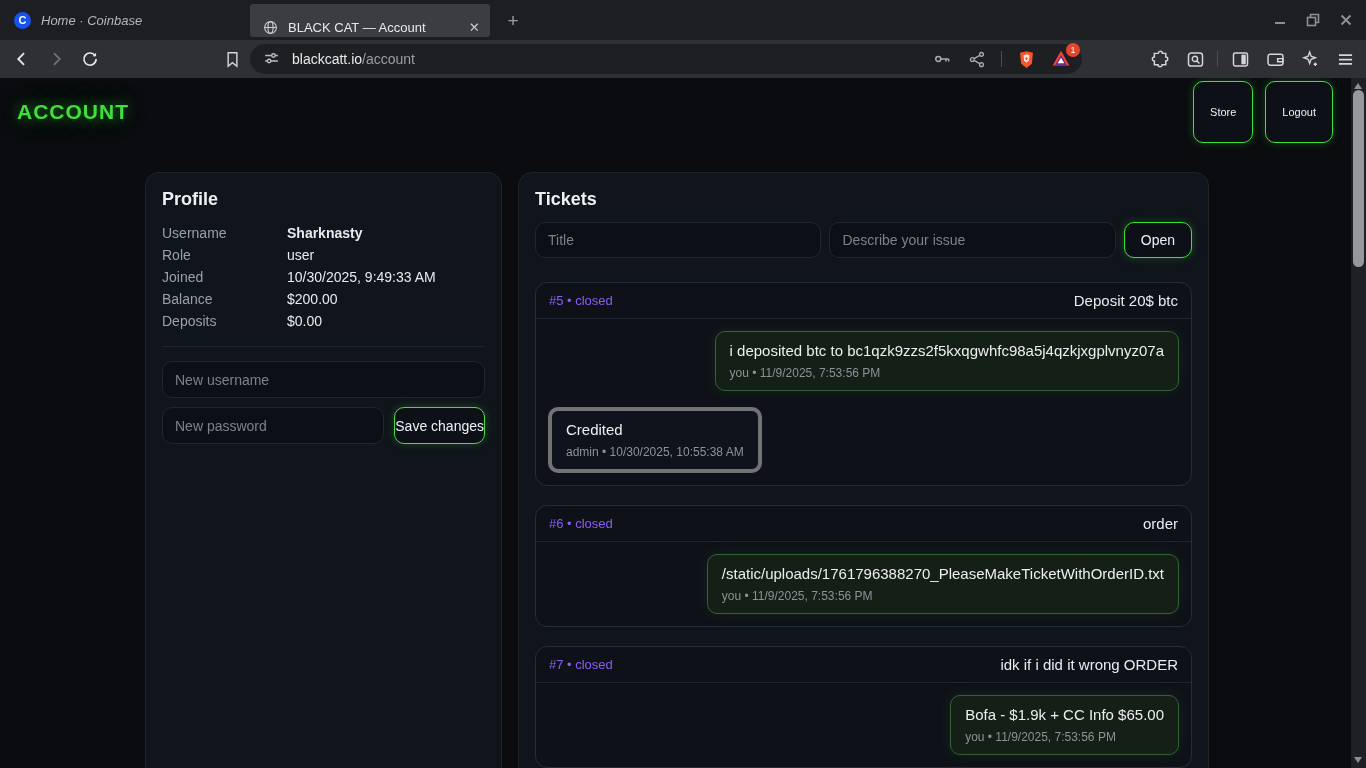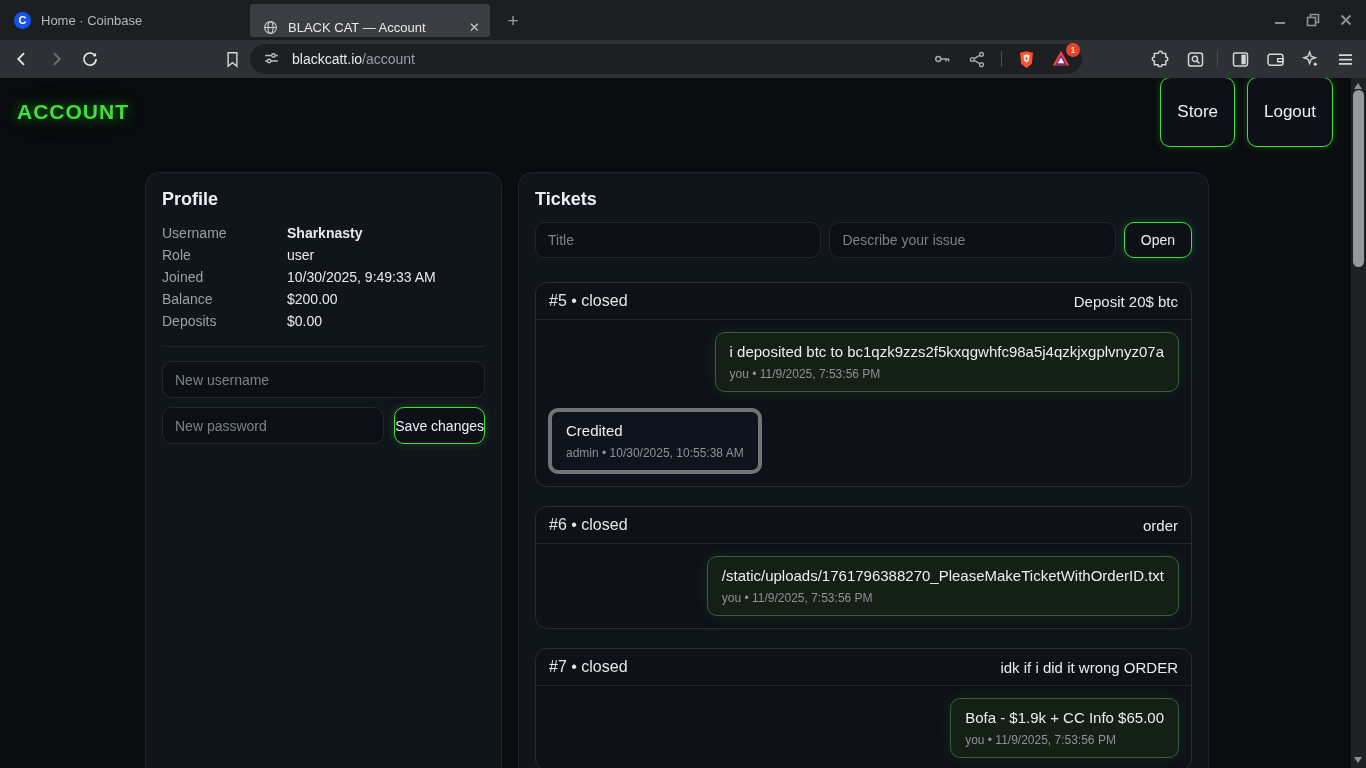--- a/index.html
+++ b/index.html
@@ -5,21 +5,21 @@
   * { margin:0; padding:0; box-sizing:border-box; }
   html,body { width:1366px; height:768px; overflow:hidden; background:#0b0e12;
               font-family:"Liberation Sans", sans-serif; }
   .screen { width:1366px; height:768px; position:relative; background:#0b0e12; }
 
   
   .tabbar { position:relative; height:40px; background:#1c1e22; }
   .tab-inactive { position:absolute; left:14px; top:0; height:40px; display:flex; align-items:center; gap:10px; cursor:pointer; }
   .favicon-coinbase { width:17px; height:17px; border-radius:50%; background:var(--coinbase-blue,#1652f0);
       color:#fff; font-weight:bold; font-size:11px; display:flex; align-items:center; justify-content:center; }
-  .tab-inactive .tab-label { color:#b5b7ba; font-size:13px; }
+  .tab-inactive .tab-label { color:#b5b7ba; font-size:13px;font-style:italic; }
   .tab-active { position:absolute; left:250px; top:4px; width:240px; height:33px; background:#3b3d42;
       border-radius:3px; display:flex; align-items:center; padding:14px 10px 0 12px; gap:9px; }
   .tab-active .tab-title { color:#e8e9eb; font-size:13px; flex:1; white-space:nowrap; overflow:hidden; }
   .icon-btn { background:none; border:none; display:flex; align-items:center; justify-content:center; cursor:pointer; color:#c9ccd0; }
   .tab-close { color:#c6c8ca; }
   .newtab { position:absolute; left:500px; top:8px; width:26px; height:26px; color:#9a9da1; font-size:19px; }
   .win-controls { position:absolute; right:10px; top:0; height:40px; display:flex; align-items:center; gap:13px; color:#8d9095; }
   .win-controls .icon-btn { width:20px; height:20px; color:#8d9095; }
 
   .navbar { position:relative; height:38px; background:#2e3036; display:flex; align-items:center; }
@@ -43,21 +43,21 @@
   .nav-right { position:absolute; right:8px; display:flex; align-items:center; gap:9px; }
   .nav-right .icon-btn { width:26px; height:26px; color:#d3d5d8; }
 
   
   .page { position:relative; height:690px; background:#0a0c0f; overflow:hidden; }
   .page-header { height:67px; display:flex; align-items:center; padding:0 33px 0 17px; }
   .account-title { font-size:21px; font-weight:bold; letter-spacing:1px; color:var(--accent,#3fe03a);
       text-shadow:0 0 14px rgba(62,224,58,.55), 0 0 34px rgba(62,224,58,.25); }
   .header-actions { margin-left:auto; display:flex; gap:12px; }
   .btn-green { background:#0d1117; border:1.5px solid var(--accent,#3fe03a); border-radius:10px;
-      color:#eef1f3; font-size:17px; padding:24px 16px; cursor:pointer;
+      color:#eef1f3; font-size:11px; padding:24px 16px; cursor:pointer;
       box-shadow:0 0 8px rgba(62,224,58,.25); font-family:inherit; }
 
   .content { display:flex; gap:16px; padding:27px 157px 0 145px; align-items:flex-start; }
   .card { background:#10141b; border:1px solid #1d242e; border-radius:14px; padding:16px; min-height:720px; }
   .profile-card { width:357px; flex-shrink:0; }
   .tickets-card { flex:1; }
   .card h2 { color:#eef0f2; font-size:18px; margin-bottom:12px; }
 
   .p-row { display:grid; grid-template-columns:125px 1fr; line-height:22px; font-size:14px; }
   .p-label { color:#98a0a9; }
@@ -71,21 +71,21 @@
   .pw-row .tb { flex:1; min-width:0; }
   .btn-save { padding:0 0; height:37px; font-size:14px; flex-shrink:0; }
 
   .ticket-form { display:flex; gap:8px; margin-bottom:24px; }
   .ticket-form .tb { flex:1; min-width:0; height:36px; }
   .btn-open { height:36px; padding:0 16px; font-size:14px; flex-shrink:0; }
 
   .ticket { border:1px solid #242d3a; border-radius:12px; background:#0e1218; margin-bottom:19px; overflow:hidden; }
   .ticket-head { display:flex; align-items:center; justify-content:space-between;
       padding:9px 13px; border-bottom:1px solid #1e2631; }
-  .ticket-meta { color:#e5e5e5; font-size:16px; }
+  .ticket-meta { color:#8b5cf6; font-size:13px; }
   .ticket-title { color:#e9ecef; font-size:15px; }
   .ticket-body { padding:12px; display:flex; flex-direction:column; }
   .bubble { border-radius:10px; padding:10px 14px; max-width:78%; }
   .bubble.user { align-self:flex-end; background:#141f16; border:1px solid #356038;
       box-shadow:0 0 14px rgba(70,200,80,.10); }
   .bubble.admin { align-self:flex-start; background:#0f141c; border:4px solid #737373; margin-top:16px; }
   .bubble-text { color:#eceef0; font-size:15px; }
   .bubble-meta { color:#8b9299; font-size:12px; margin-top:7px; }
 
   

